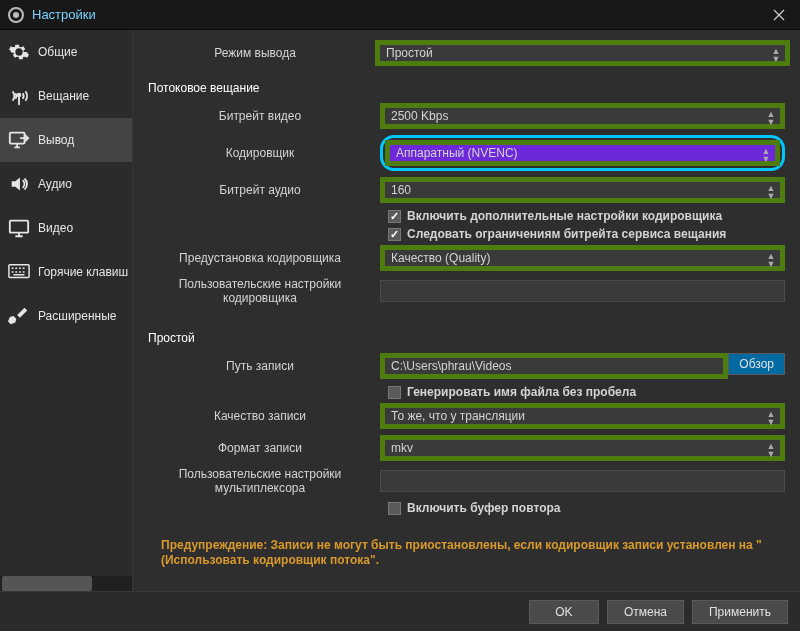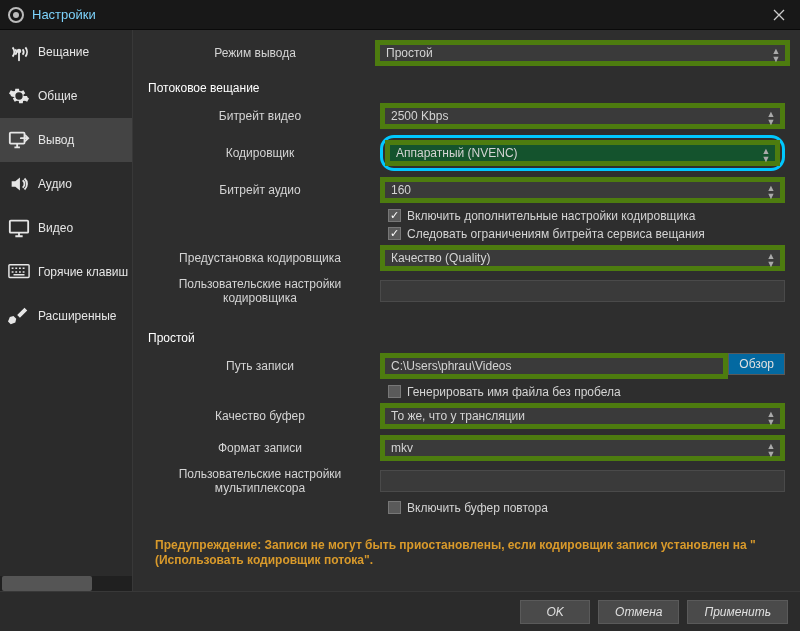--- a/index.html
+++ b/index.html
@@ -20,31 +20,31 @@
 
 .content { flex:1; background:#2e2e2e; padding:10px 10px 4px 10px; overflow:hidden; }
 .row { display:flex; align-items:center; margin-bottom:6px; min-height:22px; }
 .label { width:232px; text-align:center; padding-right:8px; color:#d4d4d4; font-size:12px; }
 .field { flex:1; }
 .select, .input, .path { height:26px; background:#3a3a3a; border:5px solid #4d7c0f; color:#d4d4d4; padding:0 18px 0 6px; position:relative; display:flex; align-items:center; font-size:12px; }
 .path { padding-right:6px; }
 .select .spin { position:absolute; right:4px; top:2px; width:10px; color:#aaa; font-size:9px; line-height:8px; text-align:center; }
 .section-title { color:#ffffff; font-size:12px; font-weight:400; margin:4px 0 8px 0; }
 .section { border:1px solid transparent; padding:4px; margin-bottom:6px; }
-.checkbox-row { display:flex; margin-left:240px; margin-bottom:4px; gap:6px; }
+.checkbox-row { display:flex; align-items:center; margin-left:240px; margin-bottom:4px; gap:6px;font-weight:bold; }
 .checkbox { width:13px; height:13px; background:#5a5a5a; border:1px solid #777; display:flex; align-items:center; justify-content:center; color:#fff; font-size:10px; }
 .checkbox.checked::after { content:"✓"; color:#fff; font-size:11px; line-height:11px; }
 .empty-input { height:22px; background:#3a3a3a; border:1px solid #4a4a4a; }
 .hl-row .field { padding:2px; border:3px solid #00c8ff; border-radius:14px; }
-.hl-row .select { background:#14532d; }
+.hl-row .select { background:#6d28d9; }
 .pathrow { display:flex; }
 .pathrow .select, .pathrow .path { flex:1; }
 .browse { height:22px; padding:0 10px; background:#0369a1; border:1px solid #5a5a5a; color:#e0e0e0; display:flex; align-items:center; font-size:12px; }
-.warn { color:#d99a2b; font-size:12px; font-weight:600; margin:14px 4px 2px 12px; line-height:15px; }
-.bottombar { height:40px; background:#2b2b2b; display:flex; align-items:center; justify-content:flex-end; gap:8px; padding:0 12px; border-top:1px solid #383838;font-style:italic; }
+.warn { color:#d99a2b; font-size:12px; font-weight:600; margin:14px 4px 2px 18px; line-height:15px; }
+.bottombar { height:40px; background:#2b2b2b; display:flex; align-items:center; justify-content:flex-end; gap:8px; padding:0 12px; border-top:1px solid #383838; }
 .btn { height:24px; padding:0 16px; background:#4a4a4a; border:1px solid #5a5a5a; color:#e0e0e0; font-size:12px; display:flex; align-items:center; justify-content:center; min-width:70px; }
 svg { display:block; }
 </style>
 </head>
 <body>
 
 <div class="titlebar">
   <div class="app-icon"></div>
   <div class="title">Настройки</div>
   <div class="closebtn">
@@ -53,35 +53,35 @@
       </svg>
   </div>
 </div>
 
 <div class="main">
 
   <div class="sidebar">
     <div class="sbtrack">
       <div class="sidebar-item">
         <span class="icn">
+          <svg width="22" height="22" viewBox="0 0 24 24" fill="#e6e6e6">
+              <path d="M12 8a4 4 0 100 8 4 4 0 000-8zm9 4a7 7 0 01-.1 1.2l2 1.6-2 3.4-2.4-1a7 7 0 01-2 .1l-.4 2.6h-4l-.4-2.6a7 7 0 01-2-.1l-2.4 1-2-3.4 2-1.6A7 7 0 013 12a7 7 0 01.1-1.2l-2-1.6 2-3.4 2.4 1a7 7 0 012-.1L8 4h4l.4 2.6a7 7 0 012 .1l2.4-1 2 3.4-2 1.6c.1.4.2.8.2 1.3z"></path>
+            </svg>
+        </span>
+        <span>Общие</span>
+      </div>
+      <div class="sidebar-item">
+        <span class="icn">
           <svg width="22" height="22" viewBox="0 0 24 24" fill="none" stroke="#e6e6e6" stroke-width="2">
               <path d="M5 7a8 8 0 010 10M19 7a8 8 0 010 10M8 9a5 5 0 010 6M16 9a5 5 0 010 6"></path>
               <path d="M12 12v9" stroke-linecap="round"></path>
               <circle cx="12" cy="11" r="1.5" fill="#e6e6e6"></circle>
             </svg>
         </span>
         <span>Вещание</span>
-      </div>
-      <div class="sidebar-item">
-        <span class="icn">
-          <svg width="22" height="22" viewBox="0 0 24 24" fill="#e6e6e6">
-              <path d="M12 8a4 4 0 100 8 4 4 0 000-8zm9 4a7 7 0 01-.1 1.2l2 1.6-2 3.4-2.4-1a7 7 0 01-2 .1l-.4 2.6h-4l-.4-2.6a7 7 0 01-2-.1l-2.4 1-2-3.4 2-1.6A7 7 0 013 12a7 7 0 01.1-1.2l-2-1.6 2-3.4 2.4 1a7 7 0 012-.1L8 4h4l.4 2.6a7 7 0 012 .1l2.4-1 2 3.4-2 1.6c.1.4.2.8.2 1.3z"></path>
-            </svg>
-        </span>
-        <span>Общие</span>
       </div>
       <div class="sidebar-item active">
         <span class="icn">
           <svg width="22" height="22" viewBox="0 0 24 24" fill="none" stroke="#e6e6e6" stroke-width="2">
               <rect x="2" y="4" width="16" height="12" rx="1"></rect>
               <path d="M7 20h6M10 16v4"></path>
               <path d="M14 10h8M19 7l3 3-3 3" stroke-linecap="round"></path>
             </svg>
         </span>
         <span>Вывод</span>
@@ -213,21 +213,21 @@
             </div>
         </div>
       </div>
 
       <div class="checkbox-row">
         <div class="checkbox"></div>
         <span>Генерировать имя файла без пробела</span>
       </div>
 
       <div class="row">
-        <div class="label">Качество буфер</div>
+        <div class="label">Качество записи</div>
         <div class="field">
             <div class="select">
               <span>То же, что у трансляции</span>
               <span class="spin">▲<br>▼</span>
             </div>
           </div>
       </div>
 
       <div class="row">
         <div class="label">Формат записи</div>

